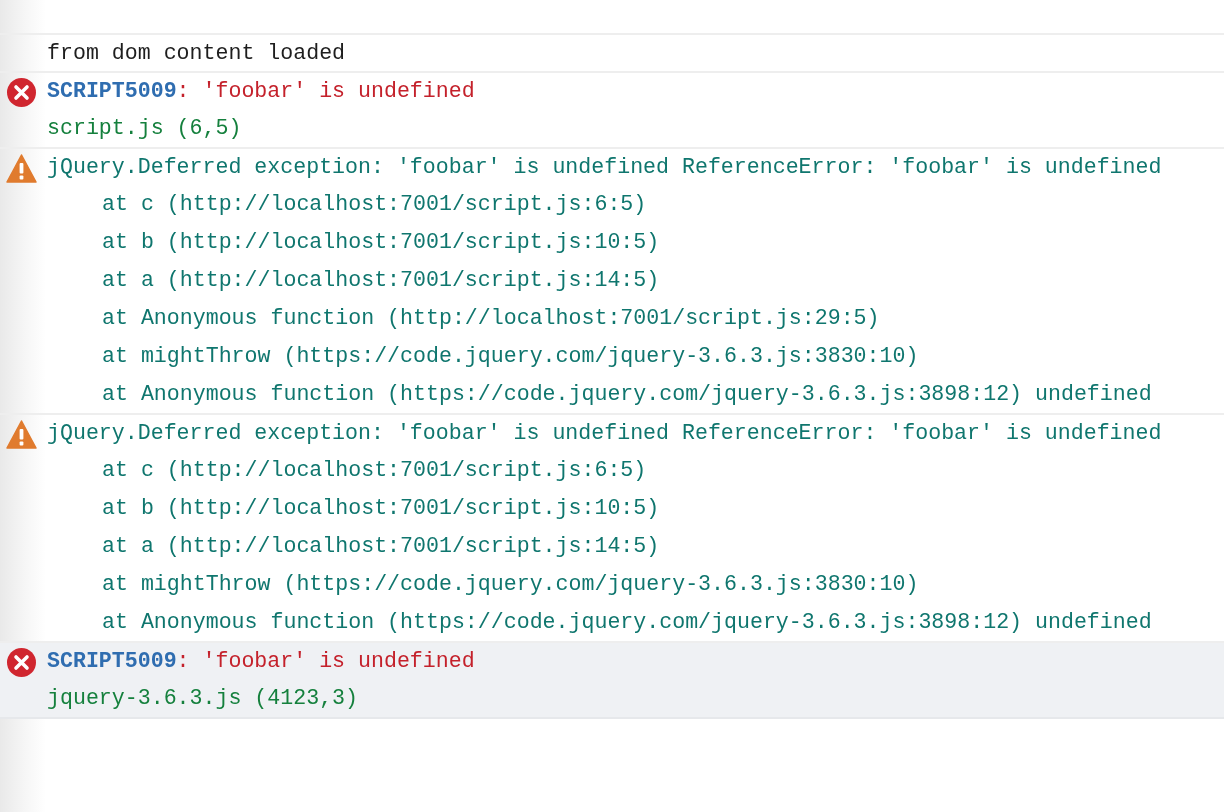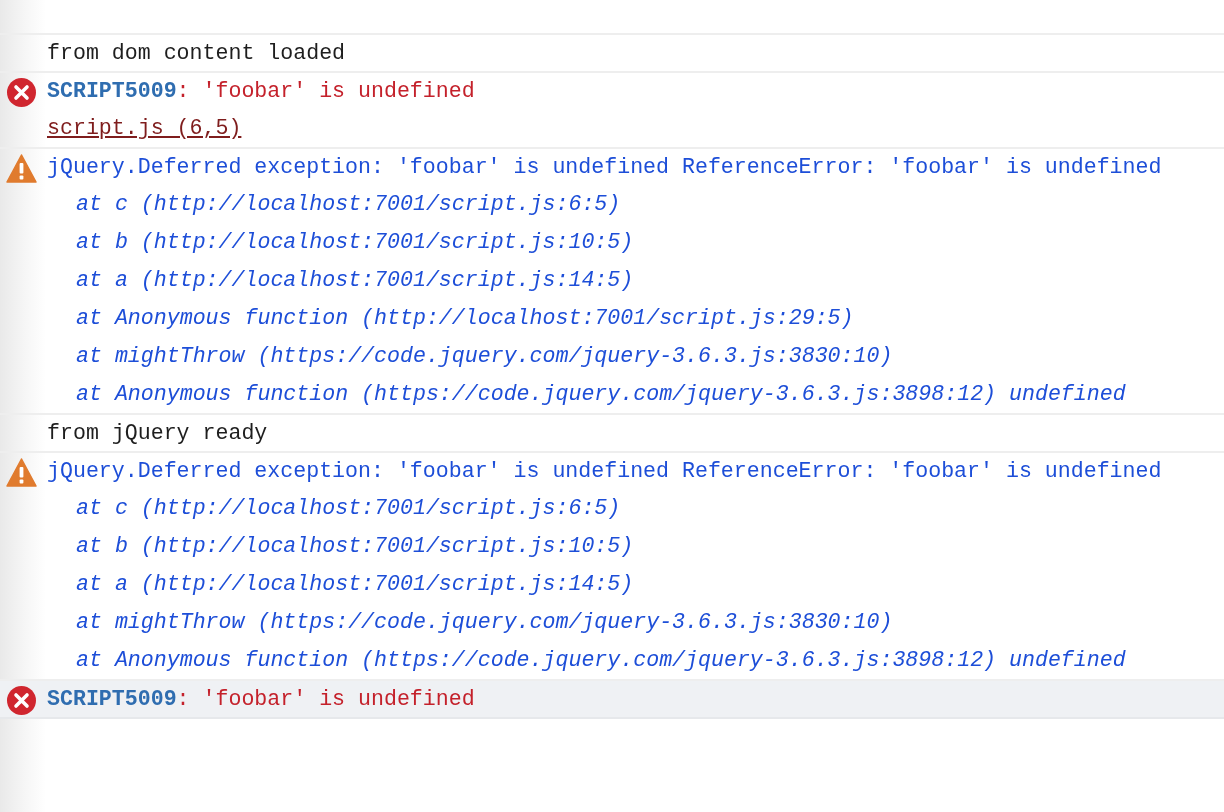--- a/index.html
+++ b/index.html
@@ -41,26 +41,26 @@
     border-bottom: 2px solid #e6e8eb;
   }
   .line {
     height: 38px;
     line-height: 38px;
     white-space: pre;
     padding-left: 47px;
     letter-spacing: 0px;
   }
   .line.first { height: 36px; line-height: 36px; }
-  .line.stack { padding-left: 76px; font-style: italic; }
+  .line.stack { padding-left: 102px; }
   .log-text { color: #1e1e1e; }
-  .warn-text { color: #1d4ed8; }
+  .warn-text { color: #0f766e; }
   .err-code { color: #2f6db0; font-weight: bold; }
   .err-msg { color: #c4212b; }
-  .err-src { color: #7f1d1d; text-decoration: underline; }
+  .err-src { color: #15803d; }
   .icon {
     position: absolute;
     left: 6px;
     top: 4px;
     width: 31px;
     height: 31px;
   }
   .icon svg { display: block; width: 31px; height: 31px; }
 </style>
 </head>
@@ -96,23 +96,20 @@
     </span>
     <div class="line first warn-text">jQuery.Deferred exception: 'foobar' is undefined ReferenceError: 'foobar' is undefined</div>
     <div class="line stack warn-text">at c (http://localhost:7001/script.js:6:5)</div>
     <div class="line stack warn-text">at b (http://localhost:7001/script.js:10:5)</div>
     <div class="line stack warn-text">at a (http://localhost:7001/script.js:14:5)</div>
     <div class="line stack warn-text">at Anonymous function (http://localhost:7001/script.js:29:5)</div>
     <div class="line stack warn-text">at mightThrow (https://code.jquery.com/jquery-3.6.3.js:3830:10)</div>
     <div class="line stack warn-text">at Anonymous function (https://code.jquery.com/jquery-3.6.3.js:3898:12) undefined</div>
   </div>
 
-  <div class="entry">
-    <div class="line first log-text">from jQuery ready</div>
-  </div>
 
   <div class="entry">
     <span class="icon">
       <svg viewBox="0 0 31 31">
           <path d="M15.5 2 L30 29 L1 29 Z" fill="#e07b2e" stroke="#e07b2e" stroke-width="1.5" stroke-linejoin="round"></path>
           <rect x="13.6" y="10" width="3.8" height="10.5" rx="1" fill="#ffffff"></rect>
           <rect x="13.6" y="22.6" width="3.8" height="3.8" rx="1" fill="#ffffff"></rect>
         </svg>
     </span>
     <div class="line first warn-text">jQuery.Deferred exception: 'foobar' is undefined ReferenceError: 'foobar' is undefined</div>
@@ -124,15 +121,16 @@
   </div>
 
   <div class="entry selected">
     <span class="icon">
       <svg viewBox="0 0 31 31">
           <circle cx="15.5" cy="15.5" r="14.5" fill="#d0262f"></circle>
           <path d="M10 10 L21 21 M21 10 L10 21" stroke="#ffffff" stroke-width="3.6" stroke-linecap="round"></path>
         </svg>
     </span>
     <div class="line first"><span class="err-code">SCRIPT5009</span><span class="err-msg">: </span><span class="err-msg">'foobar' is undefined</span></div>
+    <div class="line"><span class="err-src">jquery-3.6.3.js (4123,3)</span></div>
   </div>
 
 </div>
 
 </body></html>

